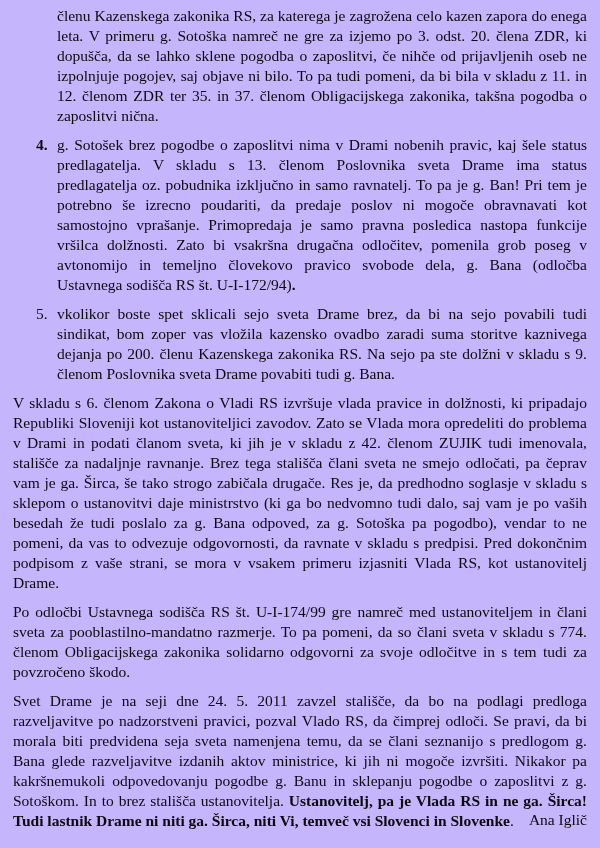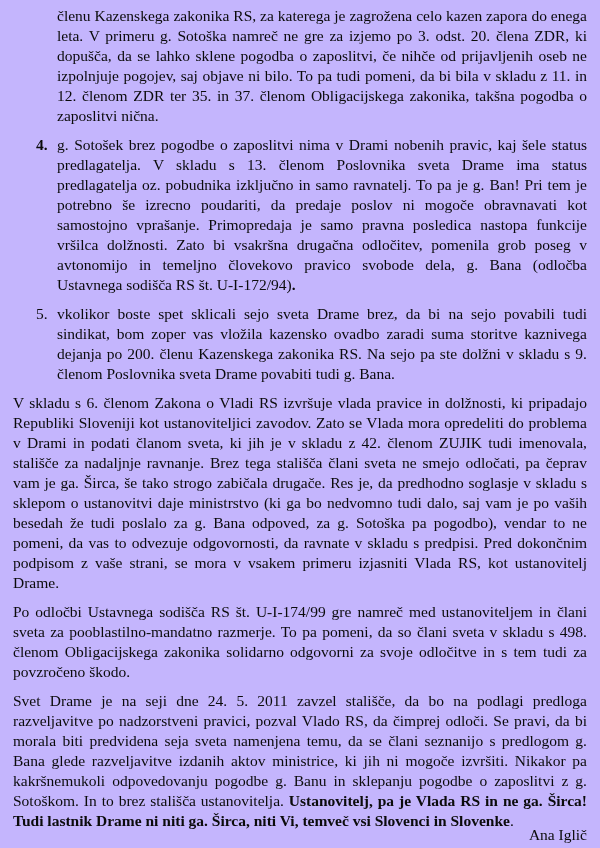--- a/index.html
+++ b/index.html
@@ -46,21 +46,21 @@
   .item-body {
     flex: 1 1 auto;
     text-align: justify;
   }
   strong, .b {
     font-weight: bold;
   }
   .signature {
     position: absolute;
     right: 13px;
-    bottom: 3px;
+    bottom: 18px;
     text-align: right;
     line-height: 20px;
   }
 </style>
 </head>
 <body>
 
 <div class="page">
 
   <p class="para first hang-indent">členu Kazenskega zakonika RS, za katerega je zagrožena celo kazen zapora do enega leta. V primeru g. Sotoška namreč ne gre za izjemo po 3. odst. 20. člena ZDR, ki dopušča, da se lahko sklene pogodba o zaposlitvi, če nihče od prijavljenih oseb ne izpolnjuje pogojev, saj objave ni bilo. To pa tudi pomeni, da bi bila v skladu z 11. in 12. členom ZDR ter 35. in 37. členom Obligacijskega zakonika, takšna pogodba o zaposlitvi nična.</p>
@@ -70,19 +70,19 @@
     <span class="item-body"><span>g. Sotošek brez pogodbe o zaposlitvi nima v Drami nobenih pravic, kaj šele status predlagatelja. V skladu s 13. členom Poslovnika sveta Drame ima status predlagatelja oz. pobudnika izključno in samo ravnatelj. To pa je g. Ban! Pri tem je potrebno še izrecno poudariti, da predaje poslov ni mogoče obravnavati kot samostojno vprašanje. Primopredaja je samo pravna posledica nastopa funkcije vršilca dolžnosti. Zato bi vsakršna drugačna odločitev, pomenila grob poseg v avtonomijo in temeljno človekovo pravico svobode dela, g. Bana (odločba Ustavnega sodišča RS št. U-I-172/94)</span><strong>.</strong></span>
   </div>
 
   <div class="list-item">
     <span class="num">5.</span>
     <span class="item-body">vkolikor boste spet sklicali sejo sveta Drame brez, da bi na sejo povabili tudi sindikat, bom zoper vas vložila kazensko ovadbo zaradi suma storitve kaznivega dejanja po 200. členu Kazenskega zakonika RS. Na sejo pa ste dolžni v skladu s 9. členom Poslovnika sveta Drame povabiti tudi g. Bana.</span>
   </div>
 
   <p class="para">V skladu s 6. členom Zakona o Vladi RS izvršuje vlada pravice in dolžnosti, ki pripadajo Republiki Sloveniji kot ustanoviteljici zavodov. Zato se Vlada mora opredeliti do problema v Drami in podati članom sveta, ki jih je v skladu z 42. členom ZUJIK tudi imenovala, stališče za nadaljnje ravnanje. Brez tega stališča člani sveta ne smejo odločati, pa čeprav vam je ga. Širca, še tako strogo zabičala drugače. Res je, da predhodno soglasje v skladu s sklepom o ustanovitvi daje ministrstvo (ki ga bo nedvomno tudi dalo, saj vam je po vaših besedah že tudi poslalo za g. Bana odpoved, za g. Sotoška pa pogodbo), vendar to ne pomeni, da vas to odvezuje odgovornosti, da ravnate v skladu s predpisi. Pred dokončnim podpisom z vaše strani, se mora v vsakem primeru izjasniti Vlada RS, kot ustanovitelj Drame.</p>
 
-  <p class="para">Po odločbi Ustavnega sodišča RS št. U-I-174/99 gre namreč med ustanoviteljem in člani sveta za pooblastilno-mandatno razmerje. To pa pomeni, da so člani sveta v skladu s 498. členom Obligacijskega zakonika solidarno odgovorni za svoje odločitve in s tem tudi za povzročeno škodo.</p>
+  <p class="para">Po odločbi Ustavnega sodišča RS št. U-I-174/99 gre namreč med ustanoviteljem in člani sveta za pooblastilno-mandatno razmerje. To pa pomeni, da so člani sveta v skladu s 774. členom Obligacijskega zakonika solidarno odgovorni za svoje odločitve in s tem tudi za povzročeno škodo.</p>
 
   <p class="para"><span>Svet Drame je na seji dne 24. 5. 2011 zavzel stališče, da bo na podlagi predloga razveljavitve po nadzorstveni pravici, pozval Vlado RS, da čimprej odloči. Se pravi, da bi morala biti predvidena seja sveta namenjena temu, da se člani seznanijo s predlogom g. Bana glede razveljavitve izdanih aktov ministrice, ki jih ni mogoče izvršiti. Nikakor pa kakršnemukoli odpovedovanju pogodbe g. Banu in sklepanju pogodbe o zaposlitvi z g. Sotoškom. In to brez stališča ustanovitelja. </span><strong>Ustanovitelj, pa je Vlada RS in ne ga. Širca! Tudi lastnik Drame ni niti ga. Širca, niti Vi, temveč vsi Slovenci in Slovenke</strong><span>.</span></p>
 
   <div class="signature">Ana Iglič</div>
 
 </div>
 
 </body></html>

